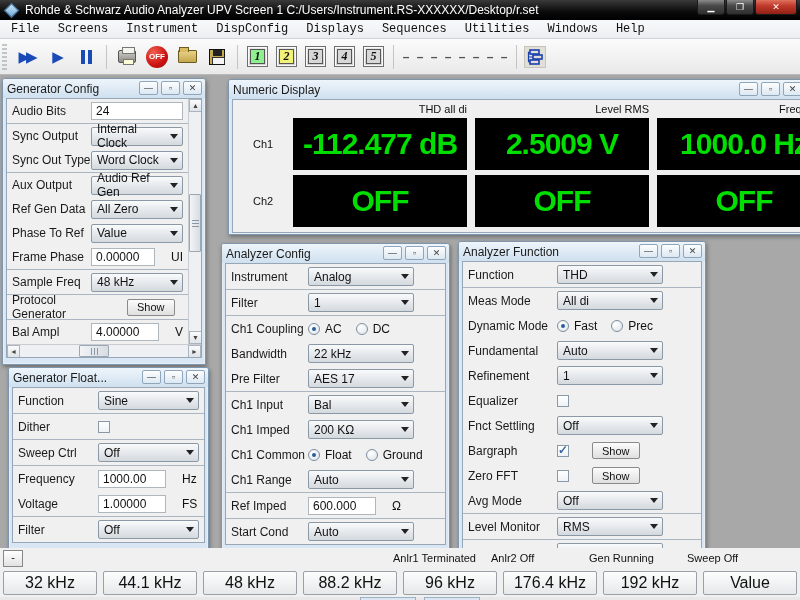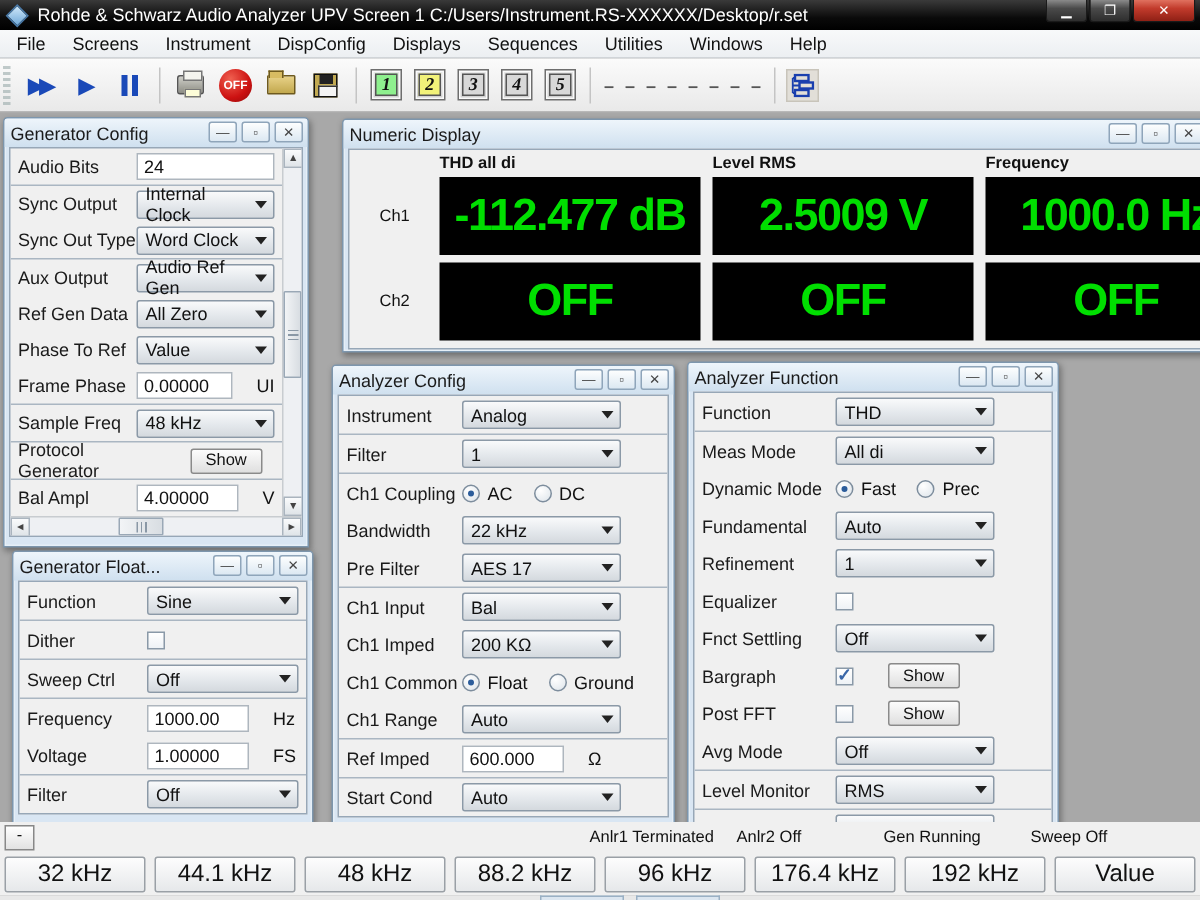--- a/index.html
+++ b/index.html
@@ -16,21 +16,21 @@
   .win-btns { position:absolute; right:3px; top:0; display:flex; }
   .wbtn { width:28px; height:15px; border:1px solid #1a1a1a; border-top:none;
     background:linear-gradient(#8a8a8a,#4a4a4a 40%,#2e2e2e); color:#fff; font-size:9px;
     display:flex; align-items:center; justify-content:center; border-radius:0 0 3px 3px; margin-left:1px; }
   .wbtn.close { width:42px; background:linear-gradient(#e0715f,#c23b2c 40%,#8f2015); }
 
   
   .menubar { position:absolute; left:0; top:20px; width:800px; height:19px;
     background:linear-gradient(#f8f9fa,#eceff2); border-bottom:1px solid #d0d4d8;
     display:flex; align-items:center; padding-left:2px; }
-  .menu-item { padding:0 9px; height:19px; display:flex; align-items:center; cursor:default; }
+  .menu-item { padding:0 9px; height:19px; display:flex; align-items:center; cursor:default;font-family:Liberation Mono, monospace; }
 
   
   .toolbar { position:absolute; left:0; top:39px; width:800px; height:36px;
     background:linear-gradient(#fbfbfb,#e9e9e9); border-bottom:1px solid #b8b8b8;
     display:flex; align-items:center; }
   .grip { width:5px; height:26px; margin:0 4px 0 2px;
     background:repeating-linear-gradient(#9aa 0 2px, transparent 2px 4px); opacity:.6; }
   .tbtn { width:26px; height:26px; margin:0 2px; display:flex; align-items:center; justify-content:center; position:relative; }
   .tb-sep { width:1px; height:24px; background:#c4c4c4; margin:0 5px; }
   .ic-ff, .ic-play { color:#1a49b8; font-size:15px; letter-spacing:-4px; }
@@ -112,21 +112,21 @@
 
   #win-analyzer-function { left:458px; top:166px; width:248px; height:320px; }
   #win-analyzer-function .row { height:25px; }
   #win-analyzer-function .r-label { width:89px; }
   #win-analyzer-function .dd { width:106px; }
   #win-analyzer-function .show-btn { margin-left:23px; }
 
   
   #win-numeric { left:228px; top:4px; width:578px; height:156px; }
   .nd-head { display:flex; gap:8px; height:18px; align-items:center; padding-left:60px; }
-  .nd-head span { width:174px; text-align:left; font-size:11px; flex:none;font-weight:bold; }
+  .nd-head span { width:174px; text-align:right; font-size:11px; flex:none; }
   .nd-row { display:flex; gap:8px; margin-bottom:5px; align-items:center; }
   .nd-ch { width:52px; padding-left:20px; font-size:11px; flex:none; }
   .nd-cell { width:174px; height:52px; background:#000; color:#00df00; flex:none;
     display:flex; align-items:center; justify-content:center; font-size:30px; font-weight:bold; letter-spacing:-1px; }
 
   
   .vsb { position:absolute; right:0; top:0; bottom:13px; width:13px; background:#eef0f3; border-left:1px solid #c8ccd0; }
   .hsb { position:absolute; left:0; right:0; bottom:0; height:13px; background:#eef0f3; border-top:1px solid #c8ccd0; }
   .sb-btn { position:absolute; width:13px; height:13px; background:linear-gradient(#fafbfc,#dfe4e8);
     border:1px solid #aab4be; display:flex; align-items:center; justify-content:center; font-size:7px; color:#444; }
@@ -545,21 +545,21 @@
                   <span>Off</span>
                   <span class="arr"></span>
                 </span>
               </div>
               <div class="row">
                 <span class="r-label">Bargraph</span>
                 <span class="cb checked"></span>
                 <span class="show-btn">Show</span>
               </div>
               <div class="row">
-                <span class="r-label">Post FFT</span>
+                <span class="r-label">Zero FFT</span>
                 <span class="cb"></span>
                 <span class="show-btn">Show</span>
               </div>
               <div class="row">
                 <span class="r-label">Avg Mode</span>
                 <span class="dd">
                   <span>Off</span>
                   <span class="arr"></span>
                 </span>
               </div>

